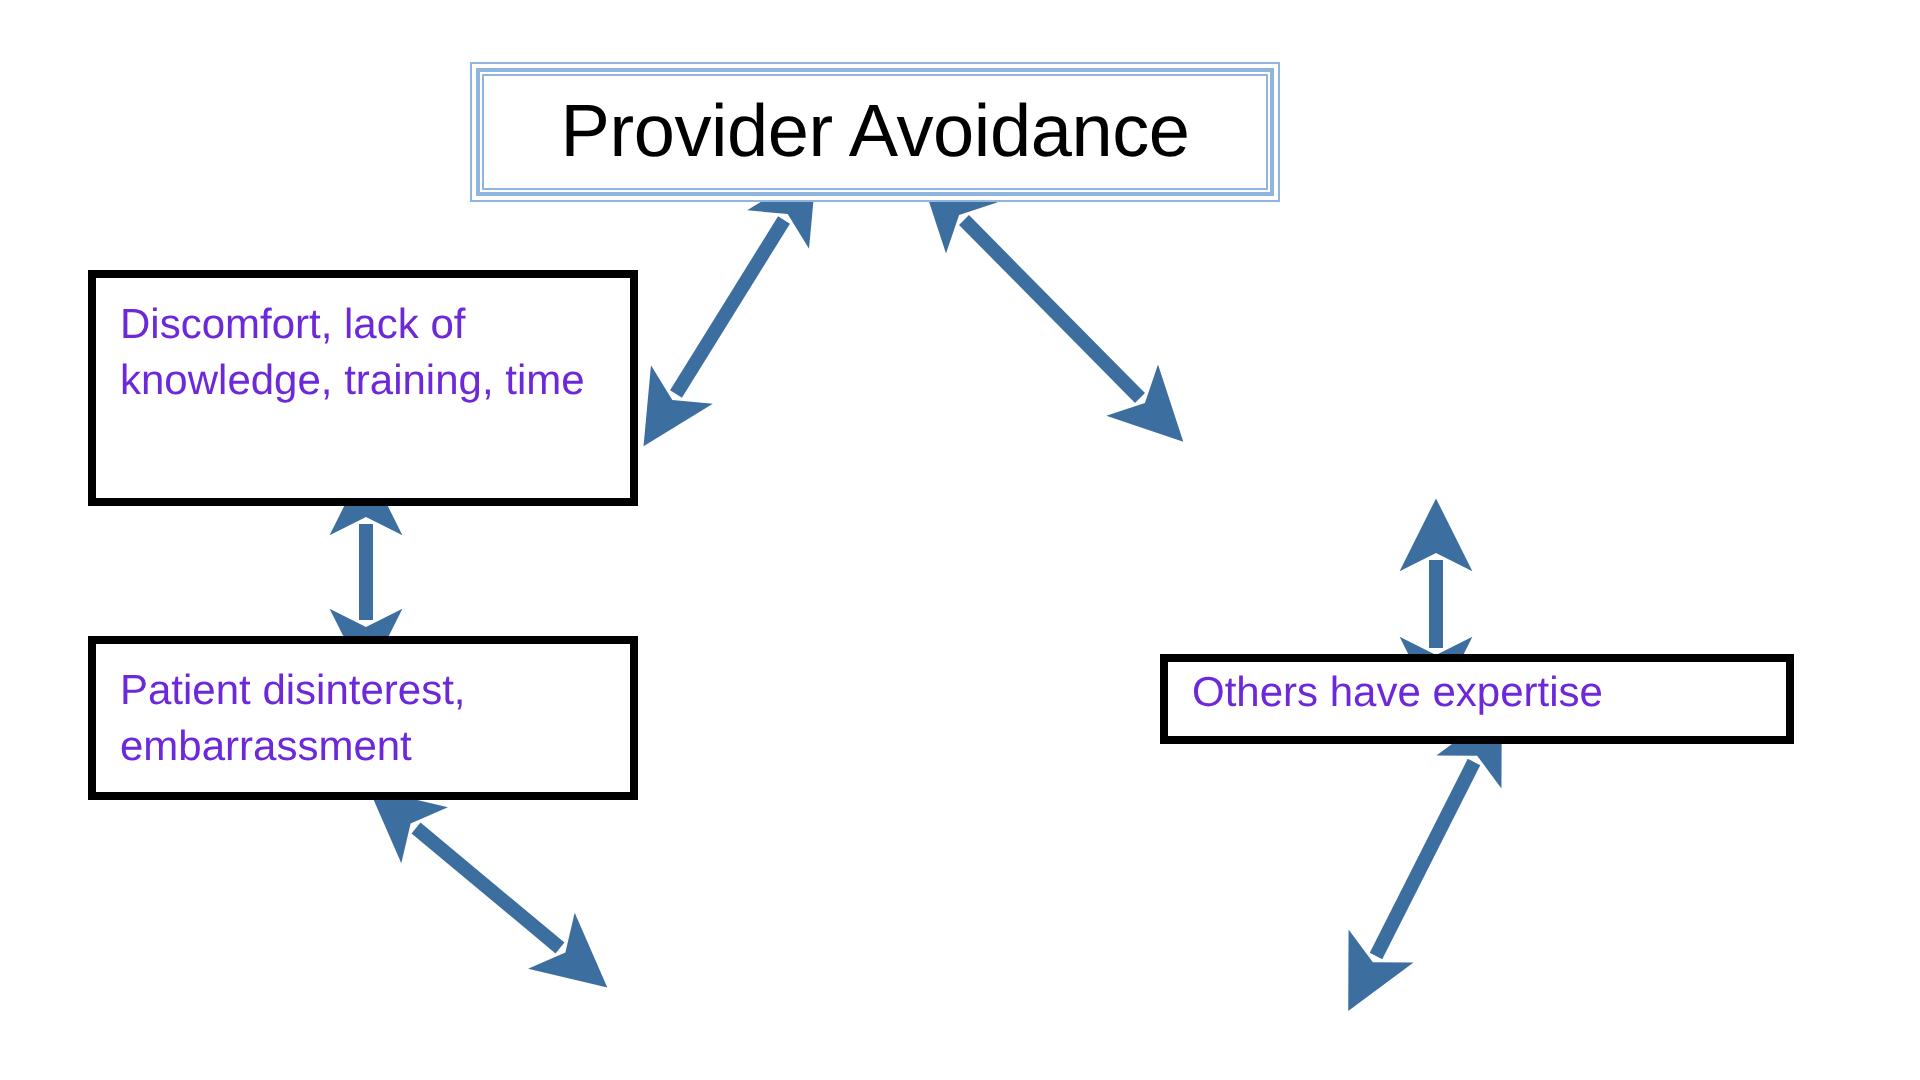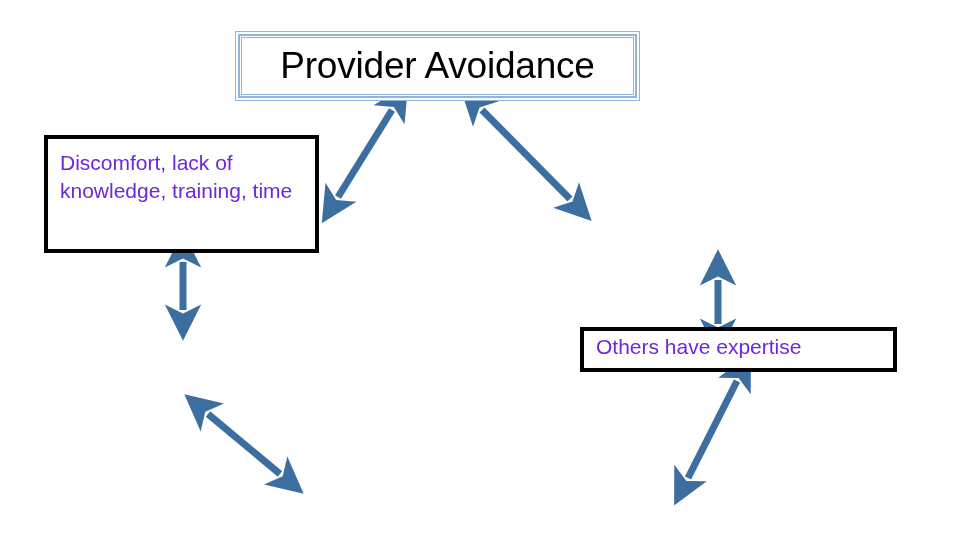--- a/index.html
+++ b/index.html
@@ -172,20 +172,23 @@
       <div class="inner-frame2">
         <span class="node-label">Provider Avoidance</span>
       </div>
     </div>
   </div>
 
   <div class="node detail" id="node-discomfort">
     <span class="node-label">Discomfort, lack of knowledge, training, time</span>
   </div>
 
+  <div class="node detail" id="node-patient-disinterest">
+    <span class="node-label">Patient disinterest, embarrassment</span>
+  </div>
 
 
   <div class="node detail" id="node-others-expertise">
     <span class="node-label">Others have expertise</span>
   </div>
 
 
 </div>
 
 </body></html>

